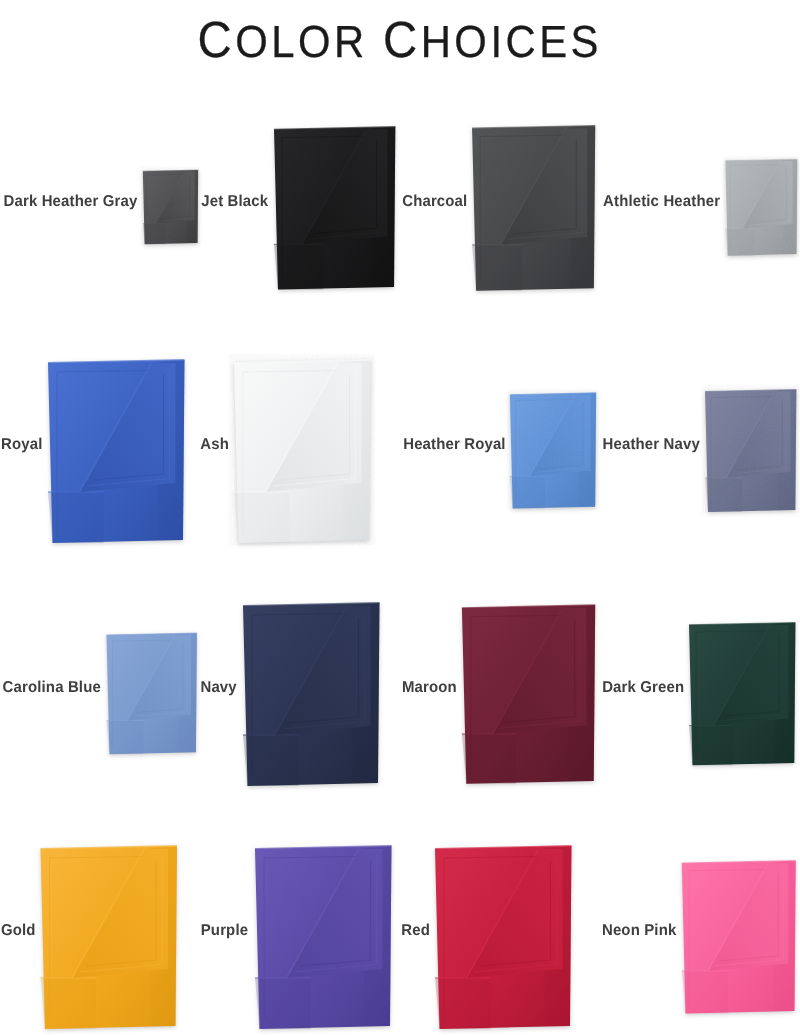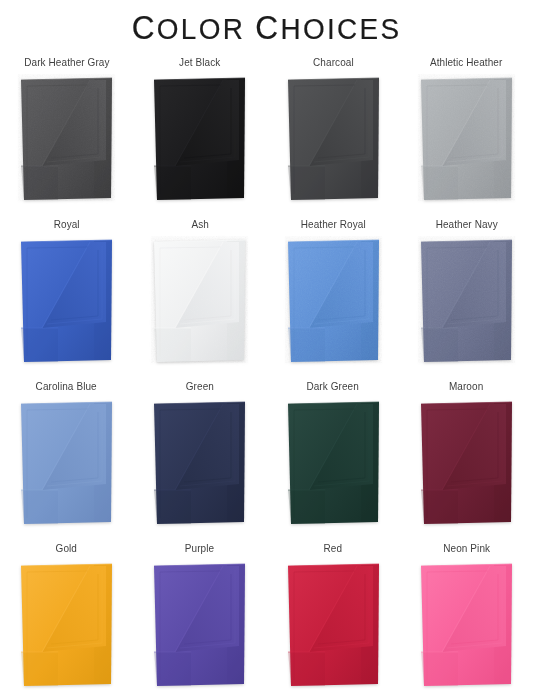--- a/index.html
+++ b/index.html
@@ -41,22 +41,23 @@
     top: 56px;
     left: 0;
     width: 533px;
     display: grid;
     grid-template-columns: repeat(4, 133.25px);
     grid-auto-rows: 162px;
   }
   .swatch-cell {
     position: relative;
     display: flex;
-    flex-direction: column;
+    flex-direction: row;
     align-items: center;
+    font-weight: bold;
   }
   .swatch-label {
     font-size: 10.5px;
     line-height: 13px;
     color: #3f3f3f;
     letter-spacing: 0.1px;
     height: 18px;
     white-space: nowrap;
     transform: scaleX(0.95);
   }
@@ -412,21 +413,21 @@
           <path d="M72,6 L24,92" stroke="#89a7d7" stroke-width="1.1" fill="none" opacity="0.6"></path>
           <path d="M80,14 L80,80 L33,84" stroke="#6a89bd" stroke-width="0.7" fill="none" opacity="0.55"></path>
           <path d="M84,10 L84,83 L29,88" stroke="#89a7d7" stroke-width="0.6" fill="none" opacity="0.45"></path>
           <path d="M9,12 L70,11" stroke="#6a89bd" stroke-width="0.7" fill="none" opacity="0.38"></path>
           <path d="M9,12 L9,120" stroke="#6a89bd" stroke-width="0.7" fill="none" opacity="0.30"></path>
           <path d="M3,6 L94,4" stroke="#89a7d7" stroke-width="1.2" fill="none" opacity="0.7"></path>
         </svg>
       </div>
     </div>
     <div class="swatch-cell">
-      <div class="swatch-label">Green</div>
+      <div class="swatch-label">Navy</div>
       <div class="blanket">
         <svg viewBox="0 0 97 127" xmlns="http://www.w3.org/2000/svg">
           <defs>
             <linearGradient id="g9" x1="0" y1="0" x2="1" y2="1">
               <stop offset="0%" stop-color="#374062"></stop>
               <stop offset="55%" stop-color="#2c3452"></stop>
               <stop offset="100%" stop-color="#222942"></stop>
             </linearGradient>
             <linearGradient id="f9" x1="1" y1="0" x2="0" y2="1">
               <stop offset="0%" stop-color="#323a5a"></stop>
@@ -445,20 +446,53 @@
           <path d="M72,6 L24,92" stroke="#374062" stroke-width="1.1" fill="none" opacity="0.6"></path>
           <path d="M80,14 L80,80 L33,84" stroke="#222942" stroke-width="0.7" fill="none" opacity="0.55"></path>
           <path d="M84,10 L84,83 L29,88" stroke="#374062" stroke-width="0.6" fill="none" opacity="0.45"></path>
           <path d="M9,12 L70,11" stroke="#222942" stroke-width="0.7" fill="none" opacity="0.38"></path>
           <path d="M9,12 L9,120" stroke="#222942" stroke-width="0.7" fill="none" opacity="0.30"></path>
           <path d="M3,6 L94,4" stroke="#374062" stroke-width="1.2" fill="none" opacity="0.7"></path>
         </svg>
       </div>
     </div>
     <div class="swatch-cell">
+      <div class="swatch-label">Maroon</div>
+      <div class="blanket">
+        <svg viewBox="0 0 97 127" xmlns="http://www.w3.org/2000/svg">
+          <defs>
+            <linearGradient id="g10" x1="0" y1="0" x2="1" y2="1">
+              <stop offset="0%" stop-color="#7d2a41"></stop>
+              <stop offset="55%" stop-color="#6d2035"></stop>
+              <stop offset="100%" stop-color="#5b1829"></stop>
+            </linearGradient>
+            <linearGradient id="f10" x1="1" y1="0" x2="0" y2="1">
+              <stop offset="0%" stop-color="#75263c"></stop>
+              <stop offset="100%" stop-color="#641c2e"></stop>
+            </linearGradient>
+            <linearGradient id="b10" x1="0" y1="0" x2="0" y2="1">
+              <stop offset="0%" stop-color="#7d2a41"></stop>
+              <stop offset="100%" stop-color="#5b1829"></stop>
+            </linearGradient>
+          </defs>
+          <path d="M3,6 L94,4 L93,124 L6,126 Z" fill="url(#g10)"></path>
+          <path d="M76,5 L94,4 L93,124 L76,124 Z" fill="#5b1829" opacity="0.28"></path>
+          <path d="M3,92 L40,92 L40,126 L6,126 Z" fill="#5b1829" opacity="0.22"></path>
+          <path d="M3,92 L40,92" stroke="#7d2a41" stroke-width="0.9" fill="none" opacity="0.55"></path>
+          <path d="M72,6 L88,6 L88,86 L24,92 Z" fill="url(#f10)"></path>
+          <path d="M72,6 L24,92" stroke="#7d2a41" stroke-width="1.1" fill="none" opacity="0.6"></path>
+          <path d="M80,14 L80,80 L33,84" stroke="#5b1829" stroke-width="0.7" fill="none" opacity="0.55"></path>
+          <path d="M84,10 L84,83 L29,88" stroke="#7d2a41" stroke-width="0.6" fill="none" opacity="0.45"></path>
+          <path d="M9,12 L70,11" stroke="#5b1829" stroke-width="0.7" fill="none" opacity="0.38"></path>
+          <path d="M9,12 L9,120" stroke="#5b1829" stroke-width="0.7" fill="none" opacity="0.30"></path>
+          <path d="M3,6 L94,4" stroke="#7d2a41" stroke-width="1.2" fill="none" opacity="0.7"></path>
+        </svg>
+      </div>
+    </div>
+    <div class="swatch-cell">
       <div class="swatch-label">Dark Green</div>
       <div class="blanket">
         <svg viewBox="0 0 97 127" xmlns="http://www.w3.org/2000/svg">
           <defs>
             <linearGradient id="g11" x1="0" y1="0" x2="1" y2="1">
               <stop offset="0%" stop-color="#2a4a42"></stop>
               <stop offset="55%" stop-color="#1f3c35"></stop>
               <stop offset="100%" stop-color="#163029"></stop>
             </linearGradient>
             <linearGradient id="f11" x1="1" y1="0" x2="0" y2="1">
@@ -478,53 +512,20 @@
           <path d="M72,6 L24,92" stroke="#2a4a42" stroke-width="1.1" fill="none" opacity="0.6"></path>
           <path d="M80,14 L80,80 L33,84" stroke="#163029" stroke-width="0.7" fill="none" opacity="0.55"></path>
           <path d="M84,10 L84,83 L29,88" stroke="#2a4a42" stroke-width="0.6" fill="none" opacity="0.45"></path>
           <path d="M9,12 L70,11" stroke="#163029" stroke-width="0.7" fill="none" opacity="0.38"></path>
           <path d="M9,12 L9,120" stroke="#163029" stroke-width="0.7" fill="none" opacity="0.30"></path>
           <path d="M3,6 L94,4" stroke="#2a4a42" stroke-width="1.2" fill="none" opacity="0.7"></path>
         </svg>
       </div>
     </div>
     <div class="swatch-cell">
-      <div class="swatch-label">Maroon</div>
-      <div class="blanket">
-        <svg viewBox="0 0 97 127" xmlns="http://www.w3.org/2000/svg">
-          <defs>
-            <linearGradient id="g10" x1="0" y1="0" x2="1" y2="1">
-              <stop offset="0%" stop-color="#7d2a41"></stop>
-              <stop offset="55%" stop-color="#6d2035"></stop>
-              <stop offset="100%" stop-color="#5b1829"></stop>
-            </linearGradient>
-            <linearGradient id="f10" x1="1" y1="0" x2="0" y2="1">
-              <stop offset="0%" stop-color="#75263c"></stop>
-              <stop offset="100%" stop-color="#641c2e"></stop>
-            </linearGradient>
-            <linearGradient id="b10" x1="0" y1="0" x2="0" y2="1">
-              <stop offset="0%" stop-color="#7d2a41"></stop>
-              <stop offset="100%" stop-color="#5b1829"></stop>
-            </linearGradient>
-          </defs>
-          <path d="M3,6 L94,4 L93,124 L6,126 Z" fill="url(#g10)"></path>
-          <path d="M76,5 L94,4 L93,124 L76,124 Z" fill="#5b1829" opacity="0.28"></path>
-          <path d="M3,92 L40,92 L40,126 L6,126 Z" fill="#5b1829" opacity="0.22"></path>
-          <path d="M3,92 L40,92" stroke="#7d2a41" stroke-width="0.9" fill="none" opacity="0.55"></path>
-          <path d="M72,6 L88,6 L88,86 L24,92 Z" fill="url(#f10)"></path>
-          <path d="M72,6 L24,92" stroke="#7d2a41" stroke-width="1.1" fill="none" opacity="0.6"></path>
-          <path d="M80,14 L80,80 L33,84" stroke="#5b1829" stroke-width="0.7" fill="none" opacity="0.55"></path>
-          <path d="M84,10 L84,83 L29,88" stroke="#7d2a41" stroke-width="0.6" fill="none" opacity="0.45"></path>
-          <path d="M9,12 L70,11" stroke="#5b1829" stroke-width="0.7" fill="none" opacity="0.38"></path>
-          <path d="M9,12 L9,120" stroke="#5b1829" stroke-width="0.7" fill="none" opacity="0.30"></path>
-          <path d="M3,6 L94,4" stroke="#7d2a41" stroke-width="1.2" fill="none" opacity="0.7"></path>
-        </svg>
-      </div>
-    </div>
-    <div class="swatch-cell">
       <div class="swatch-label">Gold</div>
       <div class="blanket">
         <svg viewBox="0 0 97 127" xmlns="http://www.w3.org/2000/svg">
           <defs>
             <linearGradient id="g12" x1="0" y1="0" x2="1" y2="1">
               <stop offset="0%" stop-color="#f8b63a"></stop>
               <stop offset="55%" stop-color="#f2a81e"></stop>
               <stop offset="100%" stop-color="#e09a12"></stop>
             </linearGradient>
             <linearGradient id="f12" x1="1" y1="0" x2="0" y2="1">

